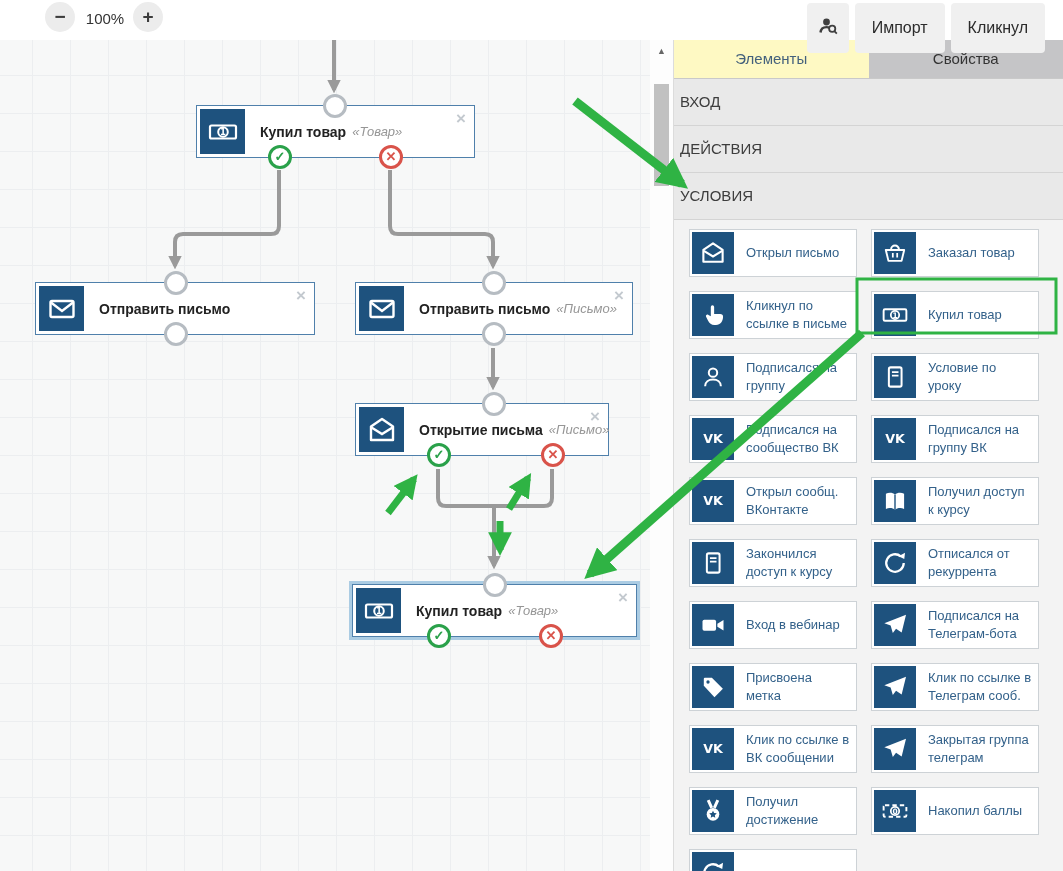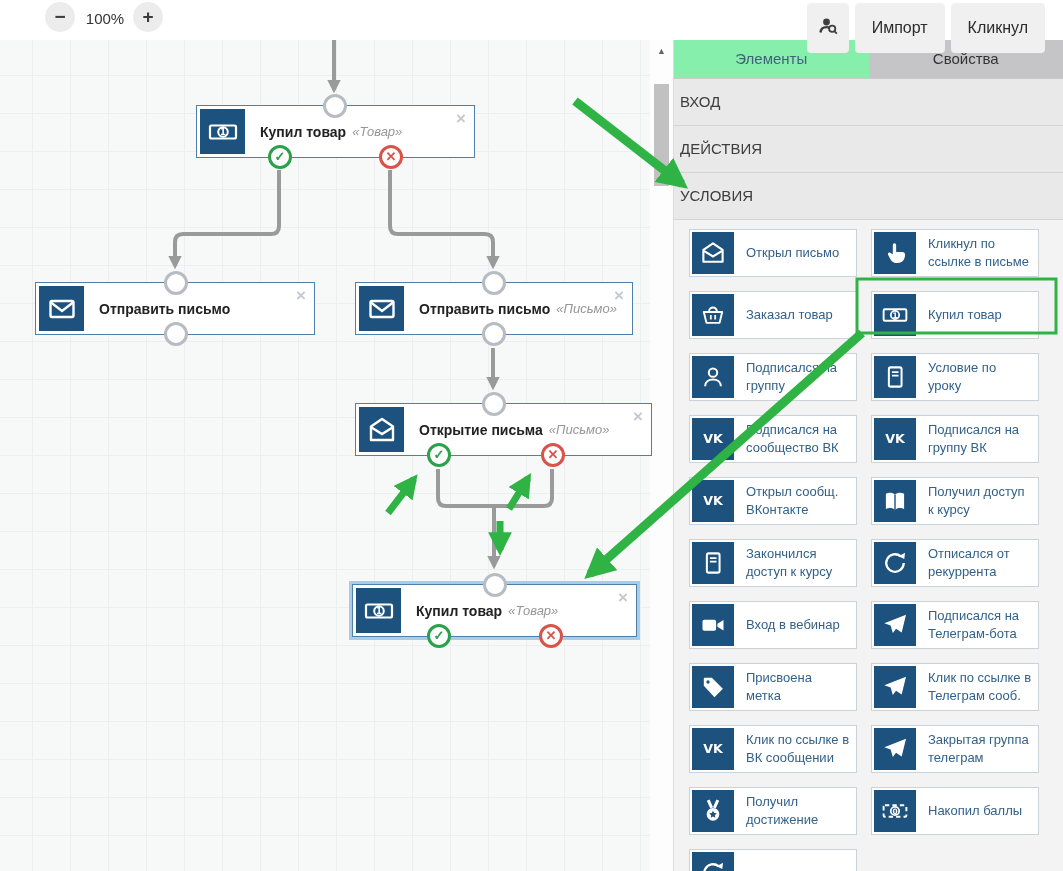--- a/index.html
+++ b/index.html
@@ -46,21 +46,21 @@
   
   .scrollbar{position:absolute;left:650px;top:40px;width:23px;height:831px;background:#fdfdfd;}
   .scroll-up{position:absolute;top:6px;left:0;width:23px;text-align:center;font-size:9px;color:#666;}
   .scroll-thumb{position:absolute;left:4px;top:44px;width:15px;height:102px;background:#c1c1c1;}
 
   
   .sidebar{position:absolute;left:673px;top:40px;width:390px;height:831px;background:#f3f3f3;
            border-left:1px solid #dcdcdc;box-sizing:border-box;overflow:hidden;}
   .tabs{display:flex;height:38px;border-bottom:1px solid #c9c9c9;}
   .tab{flex:1;text-align:center;line-height:38px;font-size:15px;cursor:pointer;}
-  .tab.active{background:#86efac;color:#44617c;}
+  .tab.active{background:#fef9c3;color:#44617c;}
   .tab.inactive{background:#c5c5c7;color:#333;}
   .section{height:46px;background:#e9e9e9;border-bottom:1px solid #d4d4d4;line-height:46px;
            padding-left:6px;font-size:15px;color:#3d3d3d;cursor:pointer;}
   .grid{padding:9px 0 12px 15px;display:grid;grid-template-columns:168px 168px;gap:14px;}
   .el-item{height:48px;background:#fff;border:1px solid #cdd2d6;box-sizing:border-box;
            display:flex;align-items:center;cursor:pointer;}
   .el-icon{width:42px;height:42px;margin:2px;background:#1e527e;flex:none;
            display:flex;align-items:center;justify-content:center;}
   .el-icon svg{width:28px;height:28px;}
   .el-label{font-size:13px;color:#33618a;padding:0 6px 0 10px;line-height:1.4;}
@@ -207,21 +207,21 @@
         <svg>
           <use href="#i-mail"></use>
         </svg>
       </div>
     <span class="node-title">Отправить письмо</span>
     <span class="node-sub">«Письмо»</span>
     <span class="node-close">×</span>
     <span class="port pout" style="left:126px"></span>
   </div>
 
-  <div class="node" style="left:355px;top:363px;width:297px">
+  <div class="node" style="left:355px;top:363px;width:254px">
     <span class="port pin" style="left:126px"></span>
     <div class="node-icon">
         <svg>
           <use href="#i-mail-open"></use>
         </svg>
       </div>
     <span class="node-title">Открытие письма</span>
     <span class="node-sub">«Письмо»</span>
     <span class="node-close">×</span>
     <span class="port pout ok" style="left:71px">✓</span>
@@ -262,33 +262,33 @@
           <svg>
             <use href="#i-mail-open"></use>
           </svg>
         </span>
     <span class="el-label">Открыл письмо</span>
   </div>
 
   <div class="el-item">
     <span class="el-icon">
           <svg>
+            <use href="#i-basket"></use>
+          </svg>
+        </span>
+    <span class="el-label">Заказал товар</span>
+  </div>
+
+  <div class="el-item">
+    <span class="el-icon">
+          <svg>
             <use href="#i-hand-click"></use>
           </svg>
         </span>
     <span class="el-label">Кликнул по ссылке в письме</span>
-  </div>
-
-  <div class="el-item">
-    <span class="el-icon">
-          <svg>
-            <use href="#i-basket"></use>
-          </svg>
-        </span>
-    <span class="el-label">Заказал товар</span>
   </div>
 
   <div class="el-item">
     <span class="el-icon">
           <svg>
             <use href="#i-banknote"></use>
           </svg>
         </span>
     <span class="el-label">Купил товар</span>
   </div>

